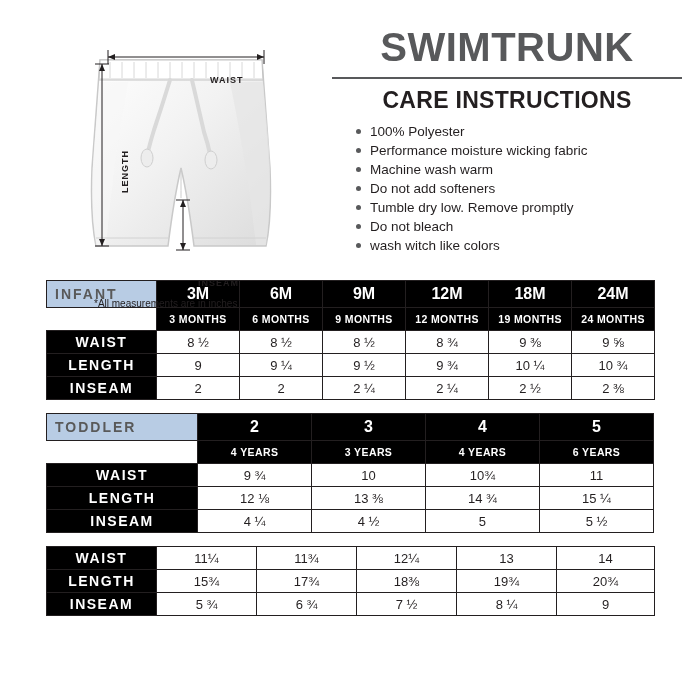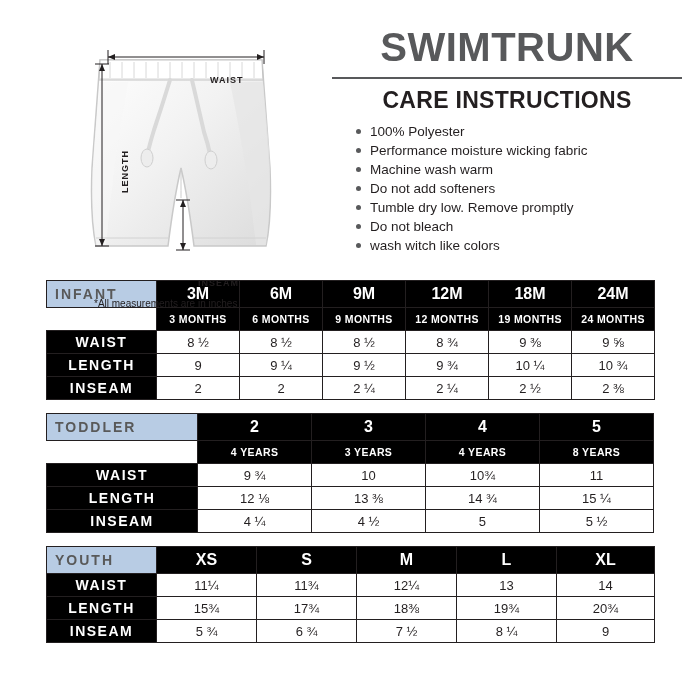--- a/index.html
+++ b/index.html
@@ -353,21 +353,21 @@
       <td class="hdr-size">2</td>
       <td class="hdr-size">3</td>
       <td class="hdr-size">4</td>
       <td class="hdr-size">5</td>
     </tr>
     <tr>
       <td class="blank"></td>
       <td class="hdr-age">4 YEARS</td>
       <td class="hdr-age">3 YEARS</td>
       <td class="hdr-age">4 YEARS</td>
-      <td class="hdr-age">8 YEARS</td>
+      <td class="hdr-age">6 YEARS</td>
     </tr>
     <tr>
       <td class="row-label">WAIST</td>
       <td class="cell">9 ¾</td>
       <td class="cell">10</td>
       <td class="cell">10¾</td>
       <td class="cell">11</td>
     </tr>
     <tr>
       <td class="row-label">LENGTH</td>
@@ -389,28 +389,20 @@
   <table>
     <colgroup>
       <col style="width:110px">
         <col style="width:100px">
         <col style="width:100px">
         <col style="width:100px">
         <col style="width:100px">
         <col style="width:98px">
     </colgroup>
     <tbody>
-        <tr>
-      <td class="hdr-group">YOUTH</td>
-      <td class="hdr-size">XS</td>
-      <td class="hdr-size">S</td>
-      <td class="hdr-size">M</td>
-      <td class="hdr-size">L</td>
-      <td class="hdr-size">XL</td>
-    </tr>
     <tr>
       <td class="row-label">WAIST</td>
       <td class="cell">11¼</td>
       <td class="cell">11¾</td>
       <td class="cell">12¼</td>
       <td class="cell">13</td>
       <td class="cell">14</td>
     </tr>
     <tr>
       <td class="row-label">LENGTH</td>

